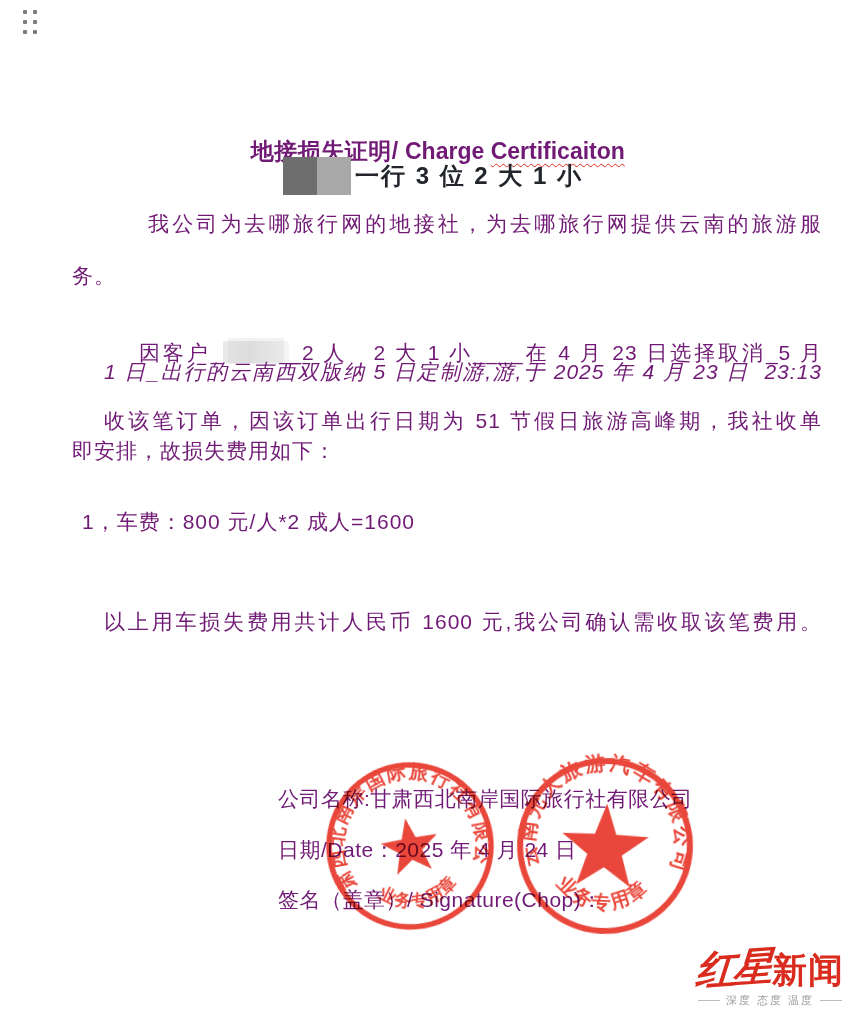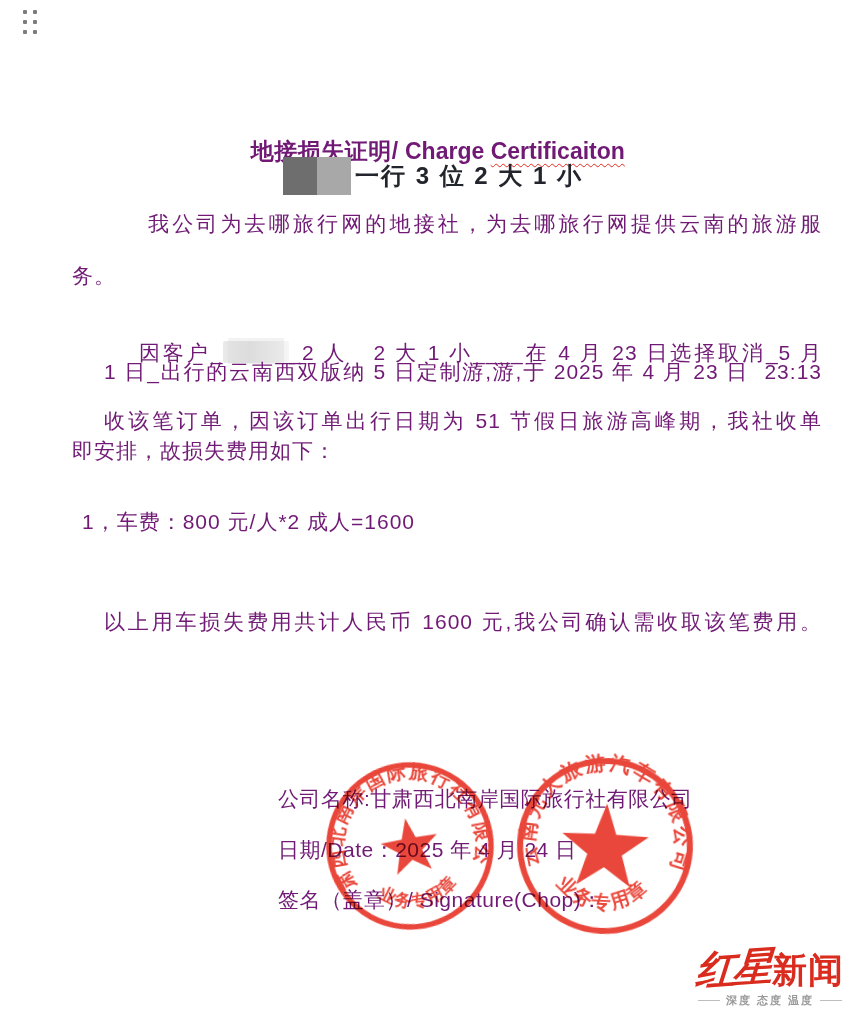--- a/index.html
+++ b/index.html
@@ -71,21 +71,21 @@
   .brand-script {
     font-family:"DejaVu Serif","Liberation Serif",serif;
     font-style:italic; font-weight:bold; font-size:40px; line-height:40px;
     transform:skewX(-8deg) rotate(-4deg); letter-spacing:-3px;
   }
   .brand-bold {
     font-weight:bold; font-size:35px; line-height:36px; letter-spacing:1px;
   }
   .tagline {
     margin-top:5px; display:flex; align-items:center; justify-content:center;
-    gap:6px; color:#9a9a9a; font-size:11px; letter-spacing:2px; white-space:nowrap;font-weight:bold;
+    gap:6px; color:#9a9a9a; font-size:11px; letter-spacing:2px; white-space:nowrap;
   }
   .tagline::before, .tagline::after {
     content:""; display:block; width:22px; height:1px; background:#bdbdbd;
   }
 </style>
 </head>
 <body>
 
 <div class="page">
 
@@ -108,21 +108,21 @@
     <span class="txt">一行 3 位  2 大 1 小</span>
   </div>
 
   <div class="line just" style="top:209px; text-indent:44px;">我公司为去哪旅行网的地接社，为去哪旅行网提供云南的旅游服</div>
   <div class="line" style="left:72px; top:261px;">务。</div>
 
   <div class="line just" style="top:308px; text-indent:44px;">
     <span>因客户_</span><span class="smudge"></span><span>_2 人   2 大 1 小____在 4 月 23 日选择取消_5 月</span>
   </div>
   <div class="smudge2"></div>
-  <div class="line just" style="top:357px;">1 日_出行的云南西双版纳 5 日定制游,游,于 2025 年 4 月 23 日  23:13</div>
+  <div class="line just" style="top:357px;font-style:italic;">1 日_出行的云南西双版纳 5 日定制游,游,于 2025 年 4 月 23 日  23:13</div>
   <div class="line just" style="top:406px;">收该笔订单，因该订单出行日期为 51 节假日旅游高峰期，我社收单</div>
   <div class="line" style="left:72px; top:436px;">即安排，故损失费用如下：</div>
 
   <div class="line" style="left:66px; top:507px;margin-left:16px;">1，车费：800 元/人*2 成人=1600</div>
   <div class="line just" style="top:607px;">以上用车损失费用共计人民币 1600 元,我公司确认需收取该笔费用。</div>
 
   <div class="line sig-block" style="left:278px; top:784px; letter-spacing:0.5px;">公司名称:甘肃西北南岸国际旅行社有限公司</div>
   <div class="line sig-block" style="left:278px; top:835px; letter-spacing:0.5px;">日期/Date：2025 年 4 月 24 日</div>
   <div class="line sig-block" style="left:278px; top:885px; letter-spacing:0.5px;">签名（盖章）/ Signature(Chop)：</div>
 

